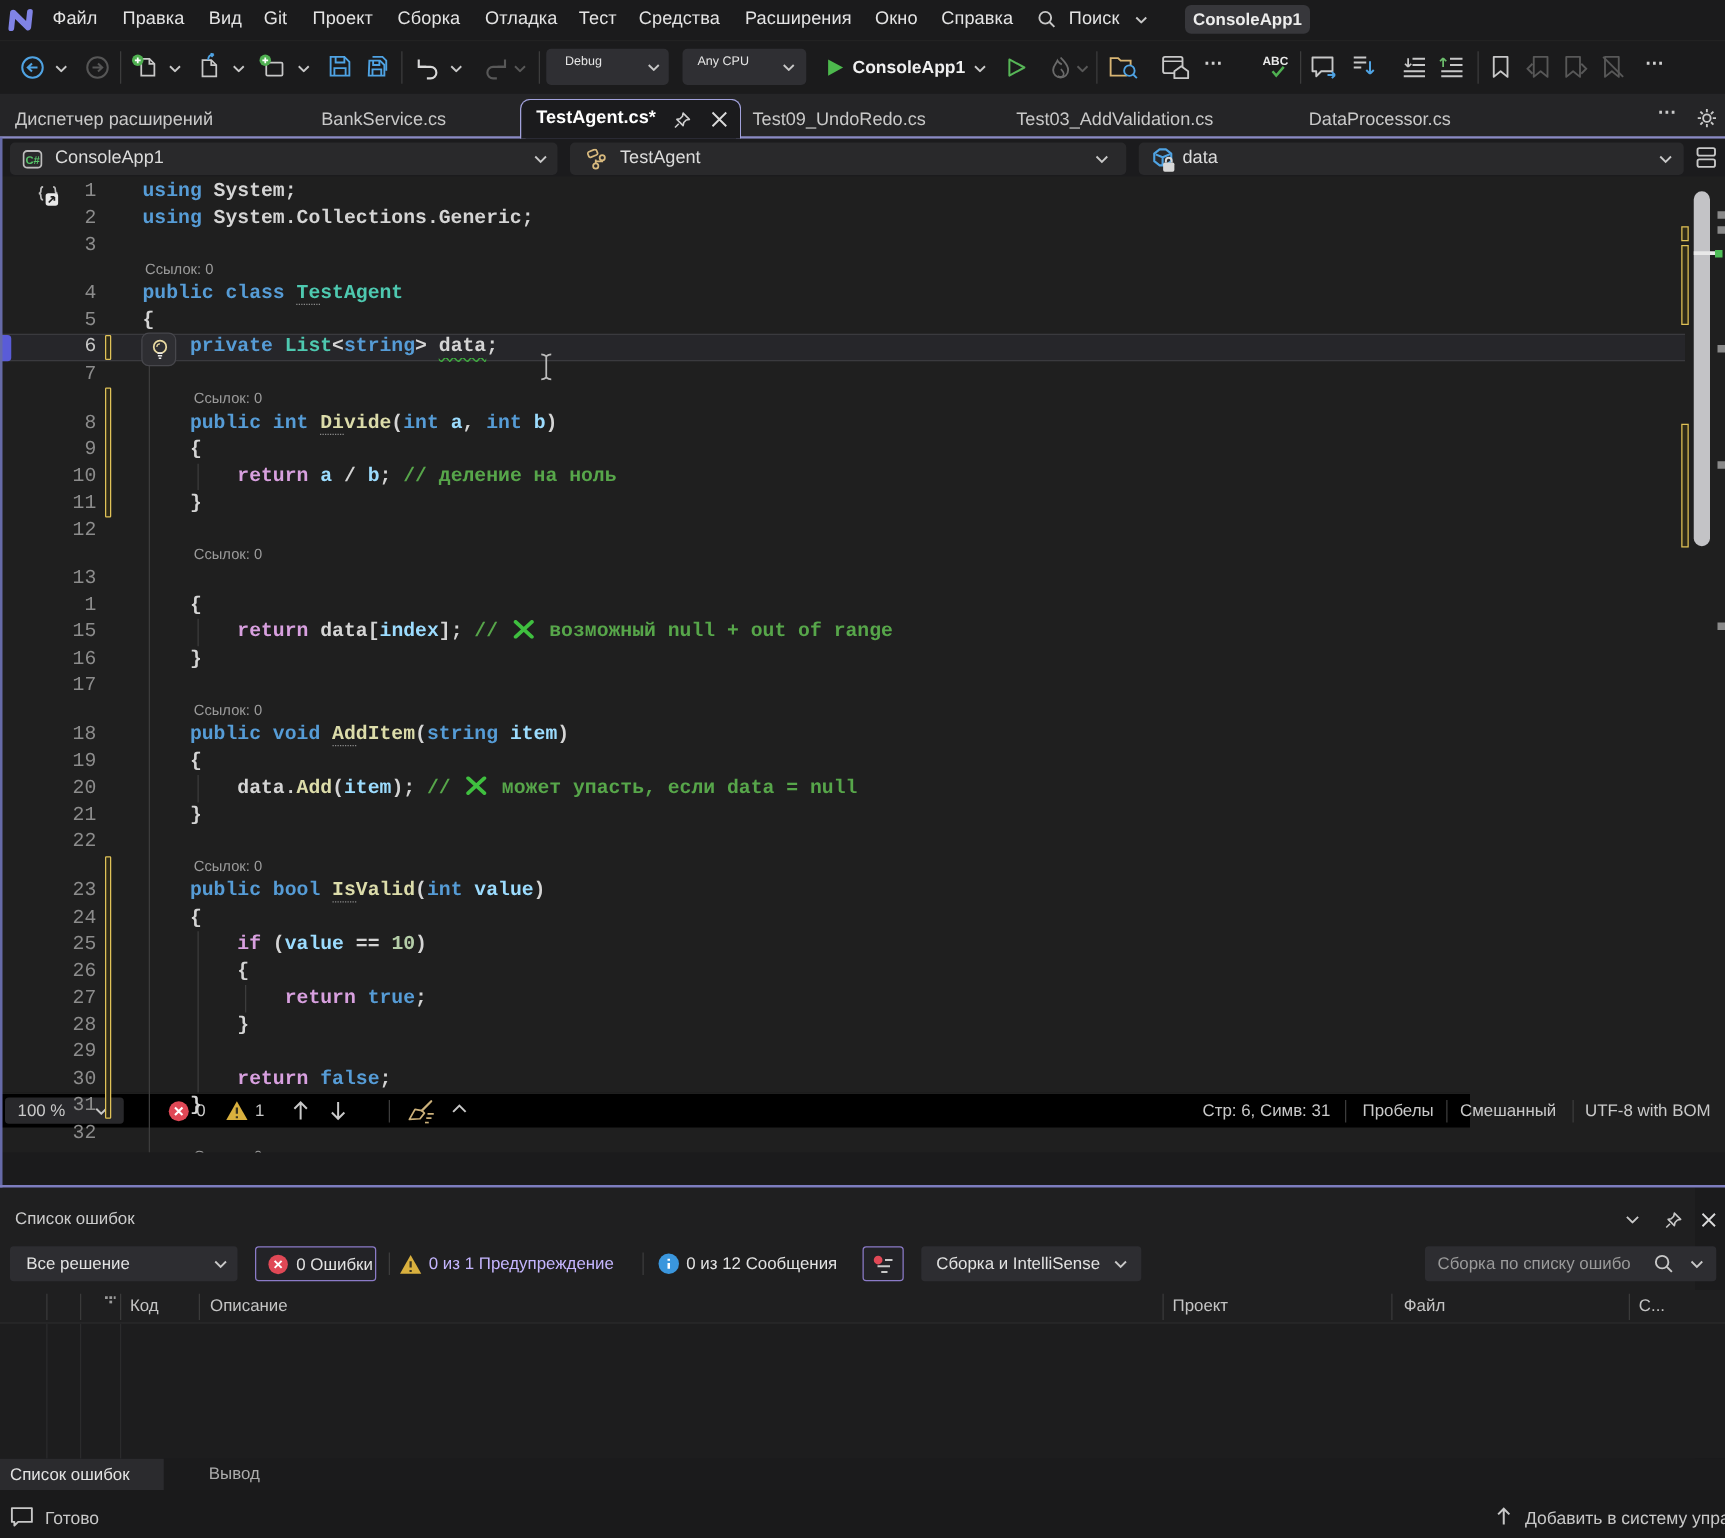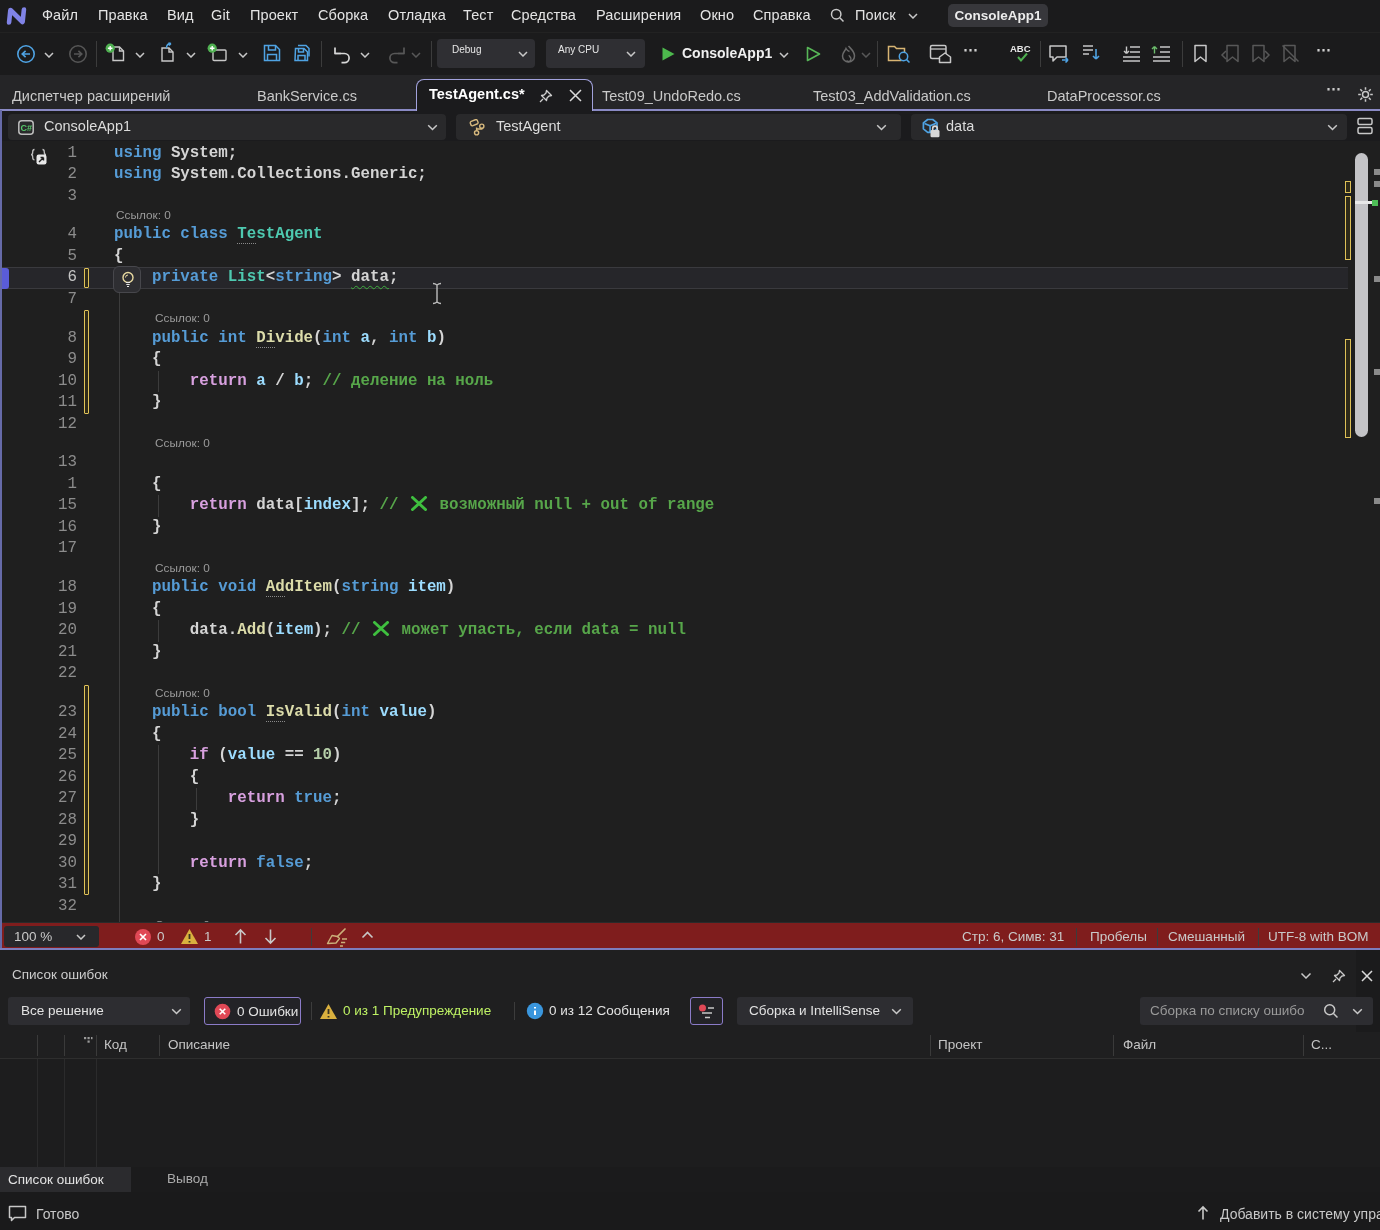--- a/index.html
+++ b/index.html
@@ -45,21 +45,21 @@
  border-top:1px solid #3a3a3e;border-bottom:1px solid #3a3a3e;z-index:1}
 .chg{position:absolute;left:84px;width:5px;border:1.5px solid #e0c258;border-radius:1px;background:#2e2a18;z-index:2}
 .ig{position:absolute;width:1px;background:#3c3c3c;z-index:1}
 #caretmargin{position:absolute;left:0;top:126.5px;width:9px;height:21px;background:#5a5cd8;border-radius:0 3px 3px 0;z-index:3}
 #bulb{position:absolute;left:113px;top:123.5px;width:28px;height:27px;background:#2e2e32;border:1px solid #47474c;border-radius:6px;z-index:3}
 
 #sbthumb{position:absolute;left:1354.5px;top:12px;width:13px;height:284px;background:#c3c3c6;border-radius:7px;z-index:4}
 .smark{position:absolute;left:1344.5px;width:6px;border:1.5px solid #dfc157;background:#2e2a18;z-index:3}
 .gsq{position:absolute;left:1373.5px;width:6px;height:6px;background:#8a8a8a;z-index:3}
 
-#estrip{position:absolute;left:0;top:922px;width:1380px;height:28px;background:#7f1d1d;border-top:1px solid #2a2a2a}
+#estrip{position:absolute;left:0;top:874px;width:1176px;height:28px;background:#000000;border-top:1px solid #2a2a2a}
 #estrip .st{position:absolute;top:6px;font-size:13.5px;color:#c9c9c9;white-space:nowrap}
 .ssep{position:absolute;top:5px;width:1px;height:18px;background:#3c3c3c}
 #pline{position:absolute;left:0;top:948px;width:1380px;height:2px;background:#7d7dbe;z-index:5}
 #eleft{position:absolute;left:0;top:110px;width:2px;height:840px;background:#666aa8;z-index:5}
 
 #panel{position:absolute;left:0;top:950px;width:1356px;height:242px;background:#1f1f20}
 #ptitle{position:absolute;left:12px;top:10px;font-size:13.5px;color:#cccccc}
 .pbtn{position:absolute;top:4px;height:28px;background:#2d2d31;border-radius:3px;color:#e2e2e2;font-size:13.5px}
 .pbtn .t1{position:absolute;top:5.5px;white-space:nowrap}
 .toggle{position:absolute;top:47px;height:28px;border:1px solid #8b7bc8;border-radius:3px;background:#232327}
@@ -488,21 +488,21 @@
         <circle cx="8.5" cy="8.5" r="7.8" fill="#e04856"></circle>
         <path d="M5.7 5.7 L11.3 11.3 M11.3 5.7 L5.7 11.3" stroke="#fff" stroke-width="1.6"></path>
       </svg>
   <span class="abs" style="left:32px;top:5.5px;font-size:13.5px;color:#e2e2e2;white-space:nowrap">0 Ошибки</span>
  </div>
  <div class="ssep" style="left:311px;top:52px"></div>
  <svg class="abs" style="left:319px;top:53px" width="19" height="17" viewBox="0 0 19 17">
       <path d="M9.5 1 L18 16 H1 Z" fill="#d9b03e"></path>
       <path d="M9.5 6 v5 M9.5 13 v1.5" stroke="#3b3420" stroke-width="1.8"></path>
     </svg>
- <span class="abs" style="left:343px;top:52.5px;font-size:13.5px;color:#bef264;white-space:nowrap">0 из 1 Предупреждение</span>
+ <span class="abs" style="left:343px;top:52.5px;font-size:13.5px;color:#c4b5fd;white-space:nowrap">0 из 1 Предупреждение</span>
  <div class="ssep" style="left:514px;top:52px"></div>
  <svg class="abs" style="left:526px;top:52px" width="18" height="18" viewBox="0 0 18 18">
       <circle cx="9" cy="9" r="8.2" fill="#3a96dd"></circle>
       <path d="M9 5 v1.6 M9 8.4 v4.6" stroke="#fff" stroke-width="2"></path>
     </svg>
  <span class="abs" style="left:549px;top:52.5px;font-size:13.5px;color:#e2e2e2;white-space:nowrap">0 из 12 Сообщения</span>
  <div class="toggle" style="left:690px;width:33px">
   <svg class="abs" style="left:7px;top:6px" width="18" height="16" viewBox="0 0 18 16">
    <circle cx="4.5" cy="4" r="3.5" fill="#e04856"></circle>
    <path d="M10 4 h6 M4 9 h10 M7 13.5 h5" stroke="#c8c8c8" stroke-width="1.6"></path>

